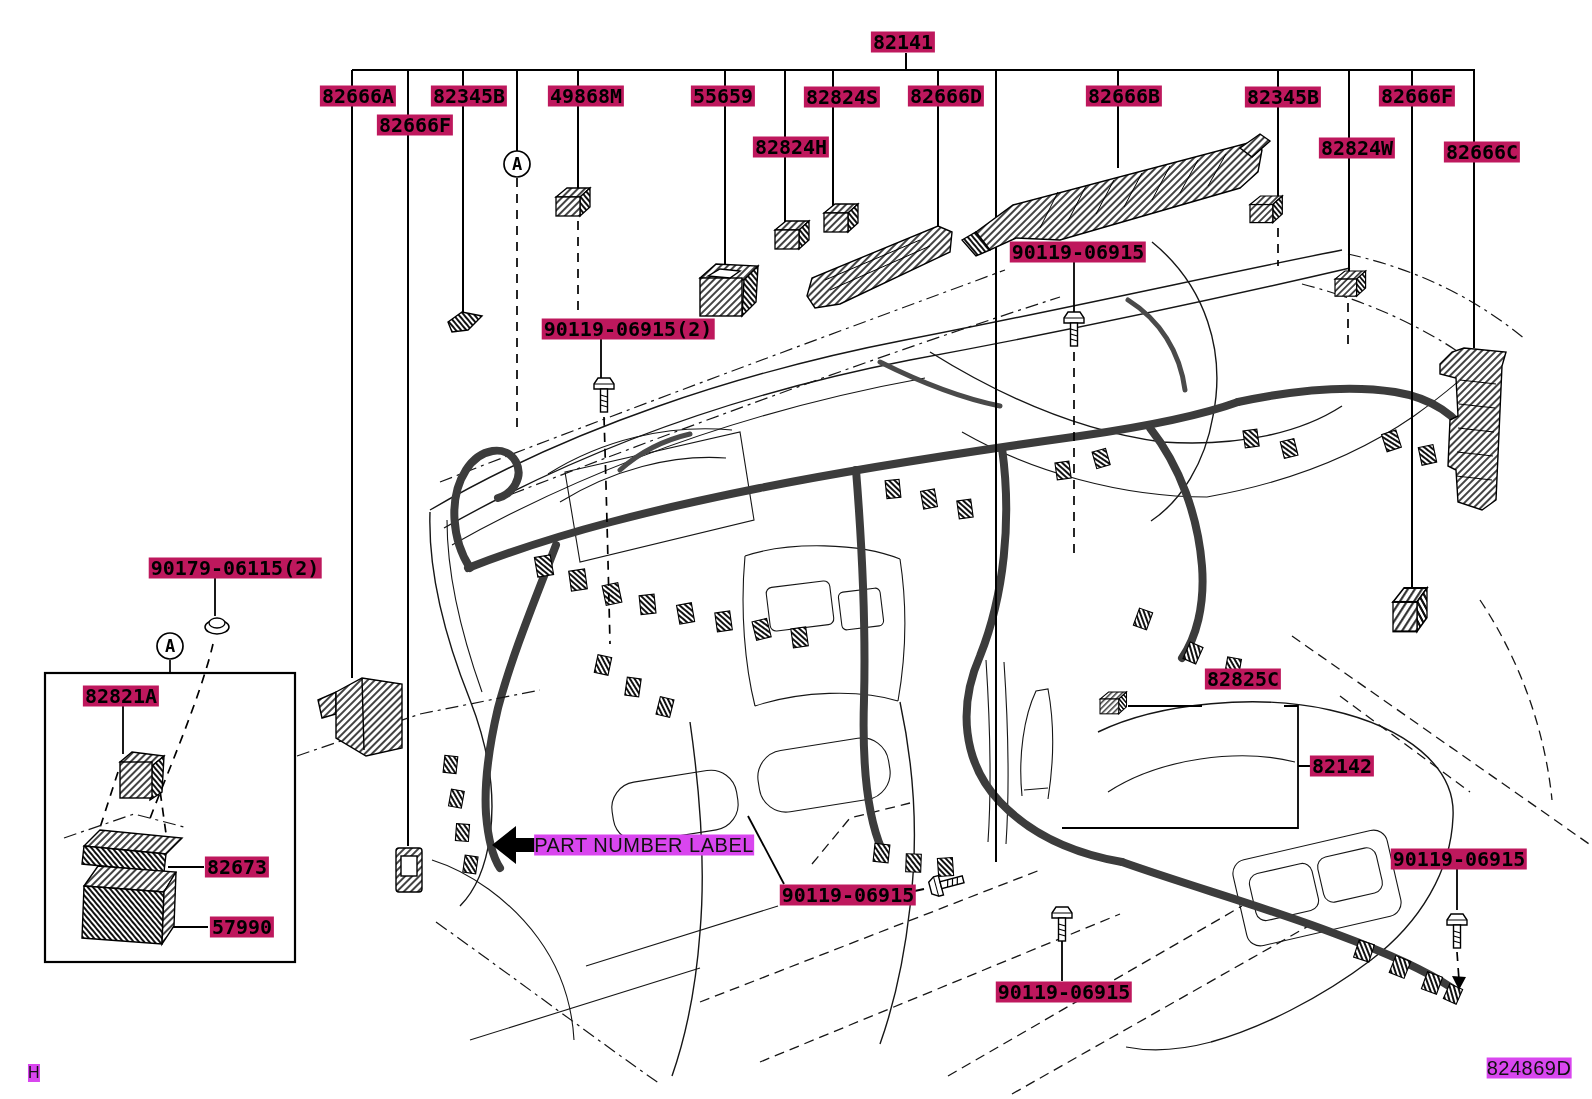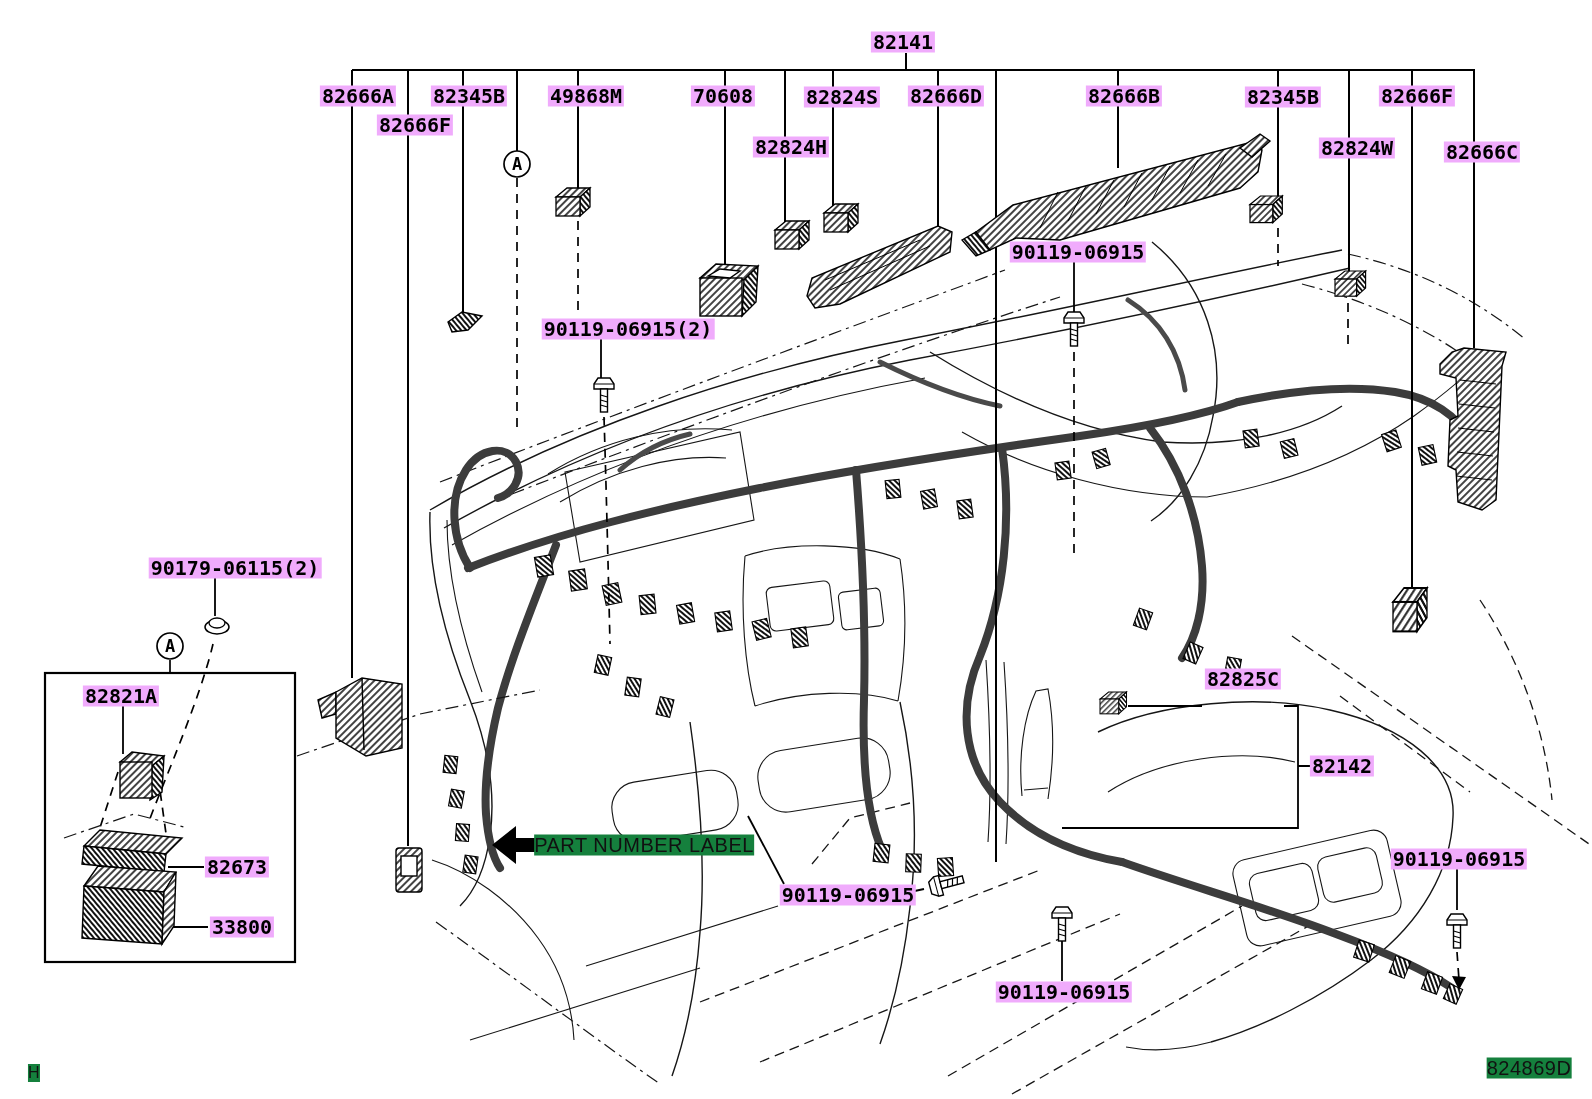--- a/index.html
+++ b/index.html
@@ -1,23 +1,23 @@
 <!DOCTYPE html>
 <html><head>
 <meta charset="utf-8">
 <style>
   html,body{margin:0;padding:0;background:#888;}
   #stage{position:relative;width:1592px;height:1099px;background:#fff;overflow:hidden;
          font-family:"DejaVu Sans Mono",monospace;}
   #art{position:absolute;left:0;top:0;z-index:1;}
   .plabel{position:absolute;transform:translate(-50%,-50%);z-index:2;
-          font:bold 20px "DejaVu Sans Mono",monospace;color:#000;background:#f0abfc;
+          font:bold 20px "DejaVu Sans Mono",monospace;color:#000;background:#be185d;
           padding:0 2px;white-space:nowrap;line-height:1.05;text-align:right;}
   .slabel{position:absolute;transform:translate(-50%,-50%);z-index:2;
-          font:20px "Liberation Sans",sans-serif;color:#111;background:#15803d;
+          font:20px "Liberation Sans",sans-serif;color:#111;background:#d946ef;
           letter-spacing:.5px;white-space:nowrap;line-height:1.05;text-align:right;}
   .corner{font:16px "Liberation Sans",sans-serif;}
   svg .ol{stroke:#161616;fill:none;stroke-width:1.4;}
   svg .ol2{stroke:#161616;fill:none;stroke-width:1.1;}
   svg .dash{stroke:#161616;fill:none;stroke-width:1.3;stroke-dasharray:10 6;}
   svg .dashdot{stroke:#161616;fill:none;stroke-width:1.2;stroke-dasharray:13 5 3 5;}
   svg .lead{stroke:#000;fill:none;stroke-width:1.8;}
   svg .hz{stroke:#3c3c3c;fill:none;stroke-width:8;stroke-linecap:round;stroke-linejoin:round;}
   svg .hzt{stroke:#4a4a4a;fill:none;stroke-width:5;stroke-linecap:round;}
   svg .con{fill:url(#hatch2);stroke:#000;stroke-width:1.1;}
@@ -260,36 +260,36 @@
     <path d="M1460,380 L1496,384 M1459,404 L1495,408 M1458,428 L1494,432 M1457,452 L1493,456 M1456,476 L1492,480" stroke="#000" stroke-width="1" fill="none"></path>
   </g>
 
   <polygon points="492,845 516,826 516,838 540,838 540,852 516,852 516,864" fill="#000"></polygon>
 </svg>
 
 <div class="plabel" style="left:903px;top:42px">82141</div>
 <div class="plabel" style="left:358px;top:96px">82666A</div>
 <div class="plabel" style="left:469px;top:96px">82345B</div>
 <div class="plabel" style="left:586px;top:96px">49868M</div>
-<div class="plabel" style="left:723px;top:96px">70608</div>
+<div class="plabel" style="left:723px;top:96px">55659</div>
 <div class="plabel" style="left:842px;top:97px">82824S</div>
 <div class="plabel" style="left:946px;top:96px">82666D</div>
 <div class="plabel" style="left:1124px;top:96px">82666B</div>
 <div class="plabel" style="left:1283px;top:97px">82345B</div>
 <div class="plabel" style="left:1417px;top:96px">82666F</div>
 <div class="plabel" style="left:415px;top:125px">82666F</div>
 <div class="plabel" style="left:791px;top:147px">82824H</div>
 <div class="plabel" style="left:1357px;top:148px">82824W</div>
 <div class="plabel" style="left:1482px;top:152px">82666C</div>
 <div class="plabel" style="left:1078px;top:252px">90119-06915</div>
 <div class="plabel" style="left:628px;top:329px">90119-06915(2)</div>
 <div class="plabel" style="left:235px;top:568px">90179-06115(2)</div>
 <div class="plabel" style="left:121px;top:696px">82821A</div>
 <div class="plabel" style="left:237px;top:867px">82673</div>
-<div class="plabel" style="left:242px;top:927px">33800</div>
+<div class="plabel" style="left:242px;top:927px">57990</div>
 <div class="plabel" style="left:1243px;top:679px">82825C</div>
 <div class="plabel" style="left:1342px;top:766px">82142</div>
 <div class="slabel" style="left:644px;top:845px">PART NUMBER LABEL</div>
 <div class="plabel" style="left:848px;top:895px">90119-06915</div>
 <div class="plabel" style="left:1064px;top:992px">90119-06915</div>
 <div class="plabel" style="left:1459px;top:859px">90119-06915</div>
 <div class="slabel" style="left:1529px;top:1068px">824869D</div>
 <div class="slabel corner" style="left:34px;top:1073px">H</div>
 
 </div>

